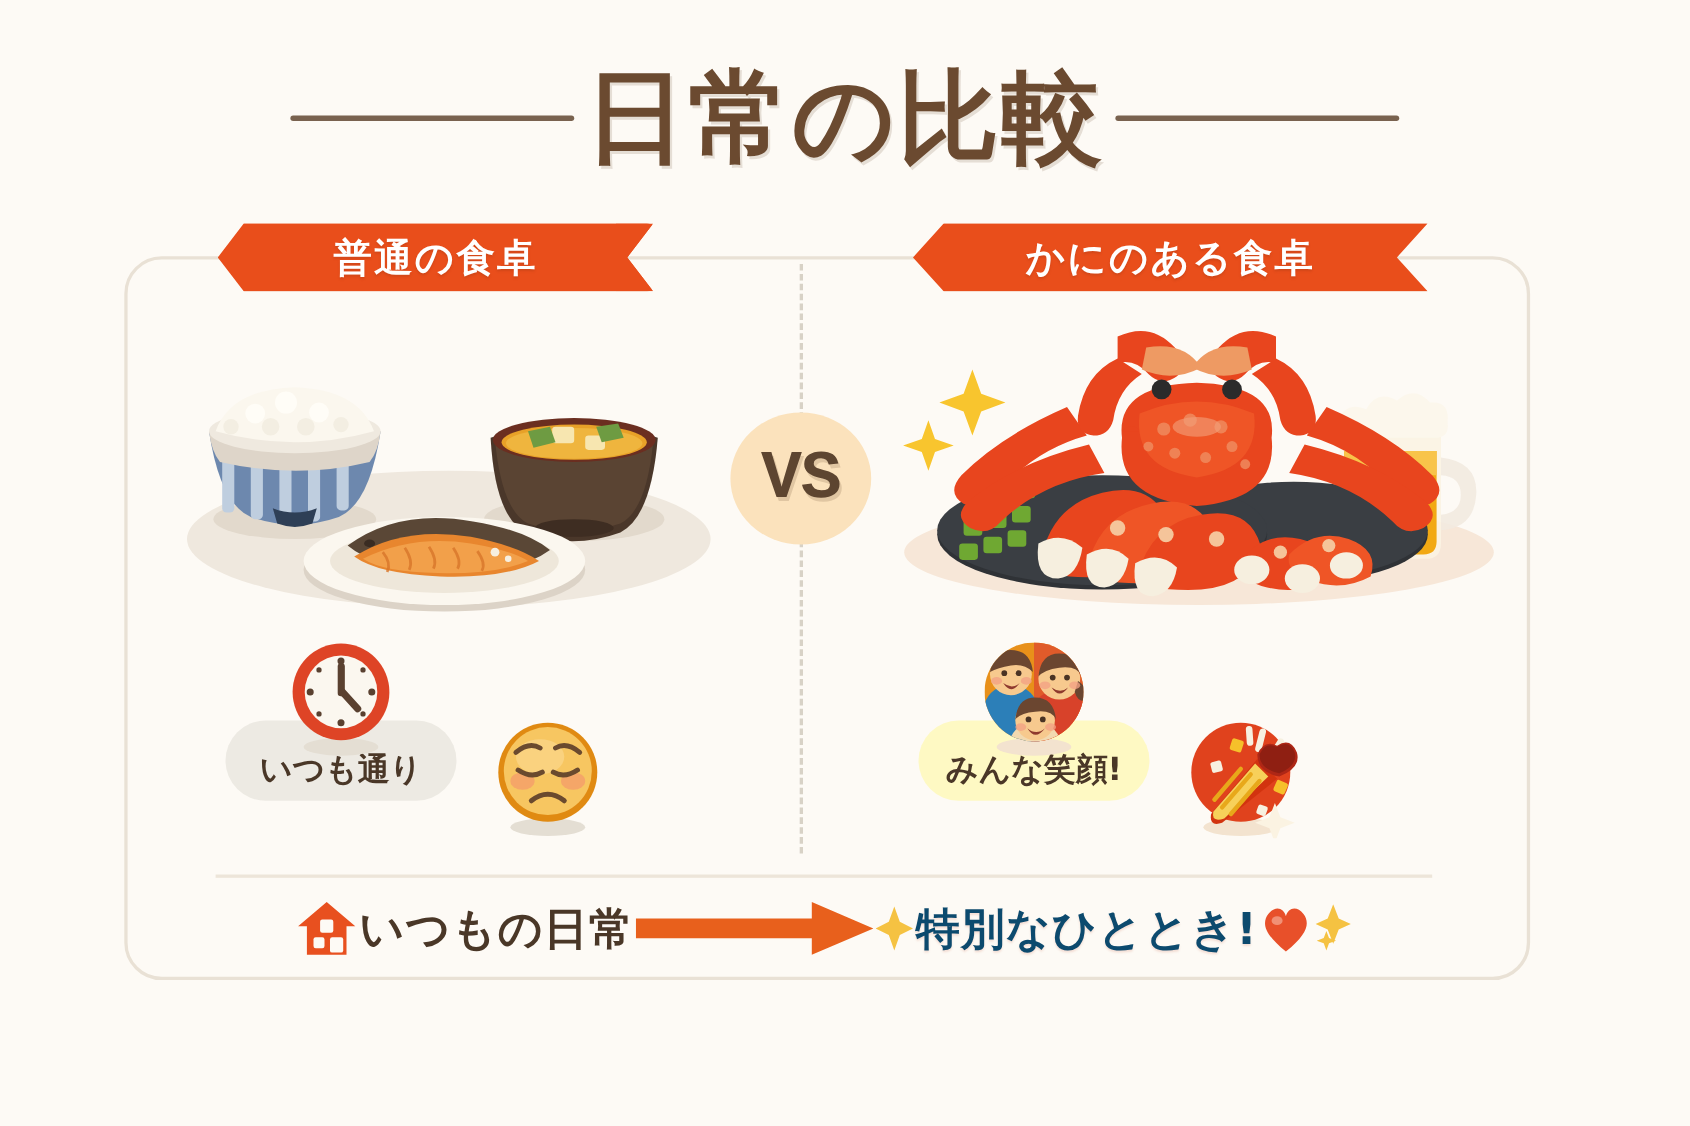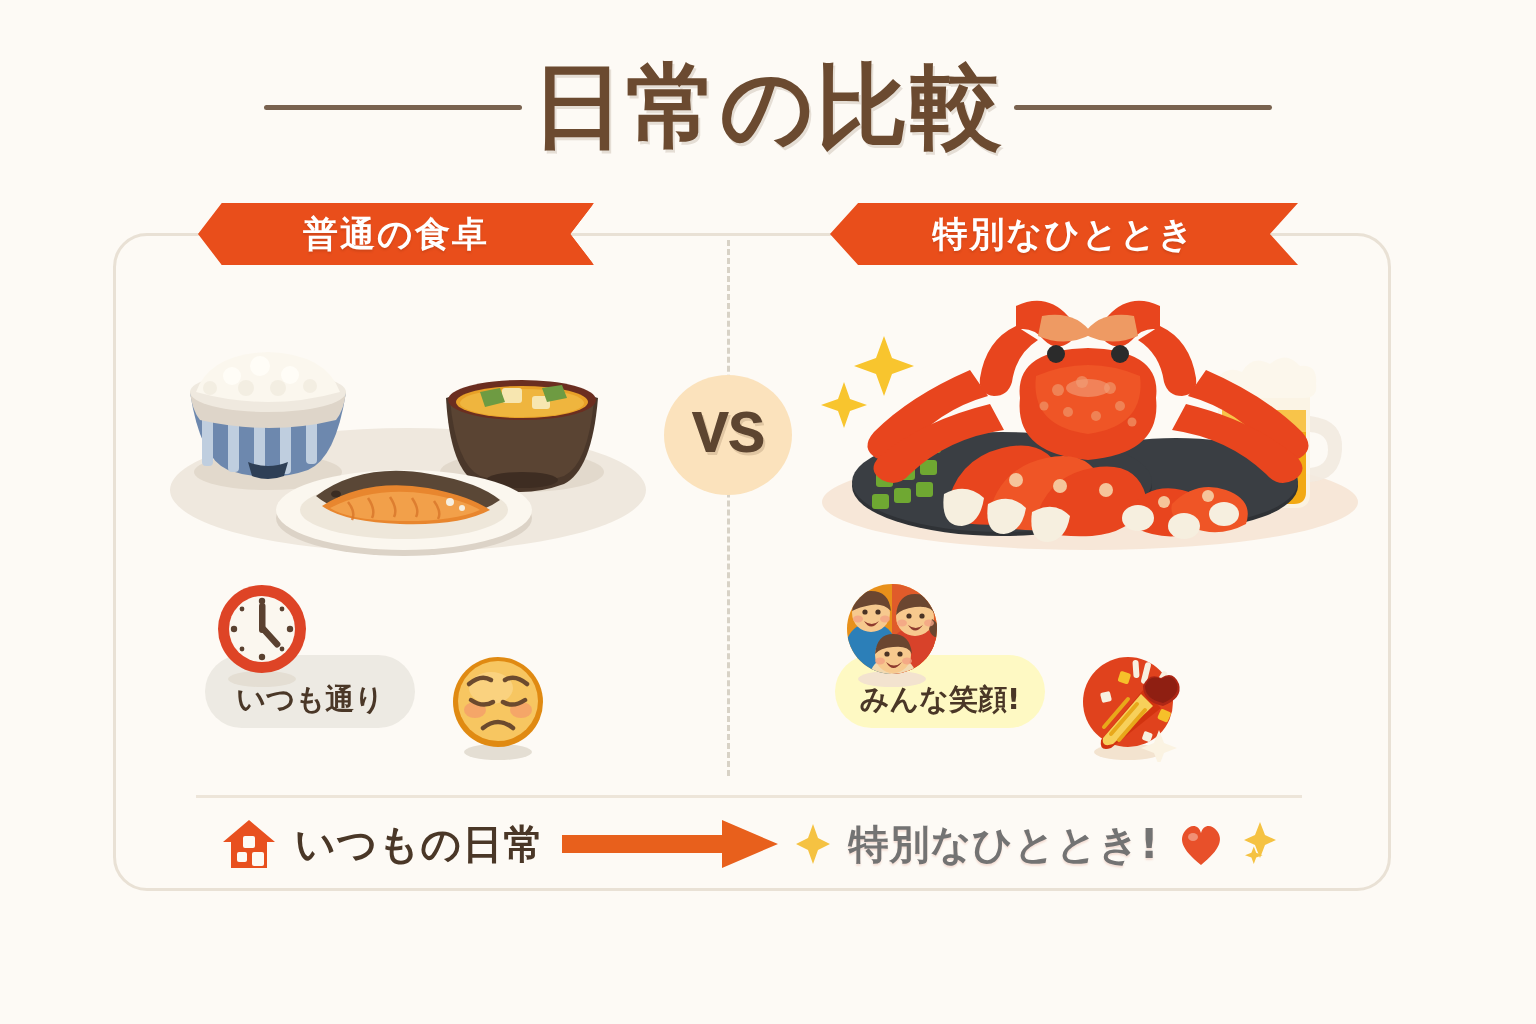--- a/index.html
+++ b/index.html
@@ -62,41 +62,41 @@
     font-size:62px;font-weight:700;color:#5D4530;letter-spacing:-1px;
     text-shadow:2px 3px 0 rgba(120,90,60,.2);
     z-index:5;
     font-family:Liberation Mono, monospace;
   }
 
   
   .badges{position:absolute;display:flex;gap:26px;align-items:flex-end;}
   .badges.left{left:205px;top:575px;}
   .badges.right{left:835px;top:575px;}
-  .badge{position:relative;display:flex;flex-direction:column;align-items:flex-start;}
+  .badge{position:relative;display:flex;flex-direction:column;align-items:center;}
   .badge-ico{width:114px;height:114px;position:relative;z-index:2;margin-bottom:-34px;}
   .pill{
     position:relative;z-index:1;padding:30px 22px 14px;border-radius:42px;
     font-size:29px;font-weight:700;color:#4A3727;white-space:nowrap;line-height:1;
     min-width:166px;text-align:center;
   }
   .pill.cool{background:#EDEAE3;}
   .pill.warm{background:#fef9c3;}
   .pill .accent{color:#D93A16;}
 
   
   .footer-rule{position:absolute;left:196px;top:795px;width:1106px;height:3px;background:#EDE5D9;}
   .footer{
     position:absolute;left:196px;top:808px;width:1106px;height:72px;
-    display:flex;align-items:center;justify-content:center;gap:18px;
+    display:flex;align-items:center;justify-content:center;gap:2px;
   }
   .f-home{width:56px;height:52px;flex:0 0 auto;}
   .f-plain{font-size:40px;font-weight:700;color:#4A3727;letter-spacing:1px;white-space:nowrap;}
   .f-arrow{width:216px;height:52px;flex:0 0 auto;}
-  .f-special{font-size:40px;font-weight:700;color:#737373;letter-spacing:1px;white-space:nowrap;
+  .f-special{font-size:40px;font-weight:700;color:#0c4a6e;letter-spacing:1px;white-space:nowrap;
     text-shadow:0 2px 2px rgba(190,60,25,.15);}
   .f-spark{width:34px;height:44px;flex:0 0 auto;}
   .f-heart{width:48px;height:46px;flex:0 0 auto;}
 </style>
 </head>
 <body>
 
 <div class="stage">
 
   <div class="title-row">
@@ -105,21 +105,21 @@
     <div class="title-rule"></div>
   </div>
 
   <div class="card"></div>
   <div class="divider"></div>
 
   <div class="banner left notched">
     <span>普通の食卓</span>
   </div>
   <div class="banner right notched">
-    <span>特別なひととき</span>
+    <span>かにのある食卓</span>
   </div>
 
   <div class="scene scene-left">
     <svg width="520" height="230" viewBox="0 0 520 230">
       <ellipse cx="258" cy="160" rx="238" ry="62" fill="#EFE8DE"></ellipse>
 
       <ellipse cx="372" cy="142" rx="82" ry="20" fill="#E2D9CC"></ellipse>
       <path d="M296 68 q76 -26 152 0 q-6 72 -34 86 q-44 16 -86 0 q-28 -14 -32 -86Z" fill="#4A372A"></path>
       <path d="M300 70 q72 -24 144 0 q-6 64 -30 76 q-42 14 -84 0 q-24 -12 -30 -76Z" fill="#5A4433"></path>
       <ellipse cx="372" cy="70" rx="74" ry="20" fill="#6B2E20"></ellipse>

